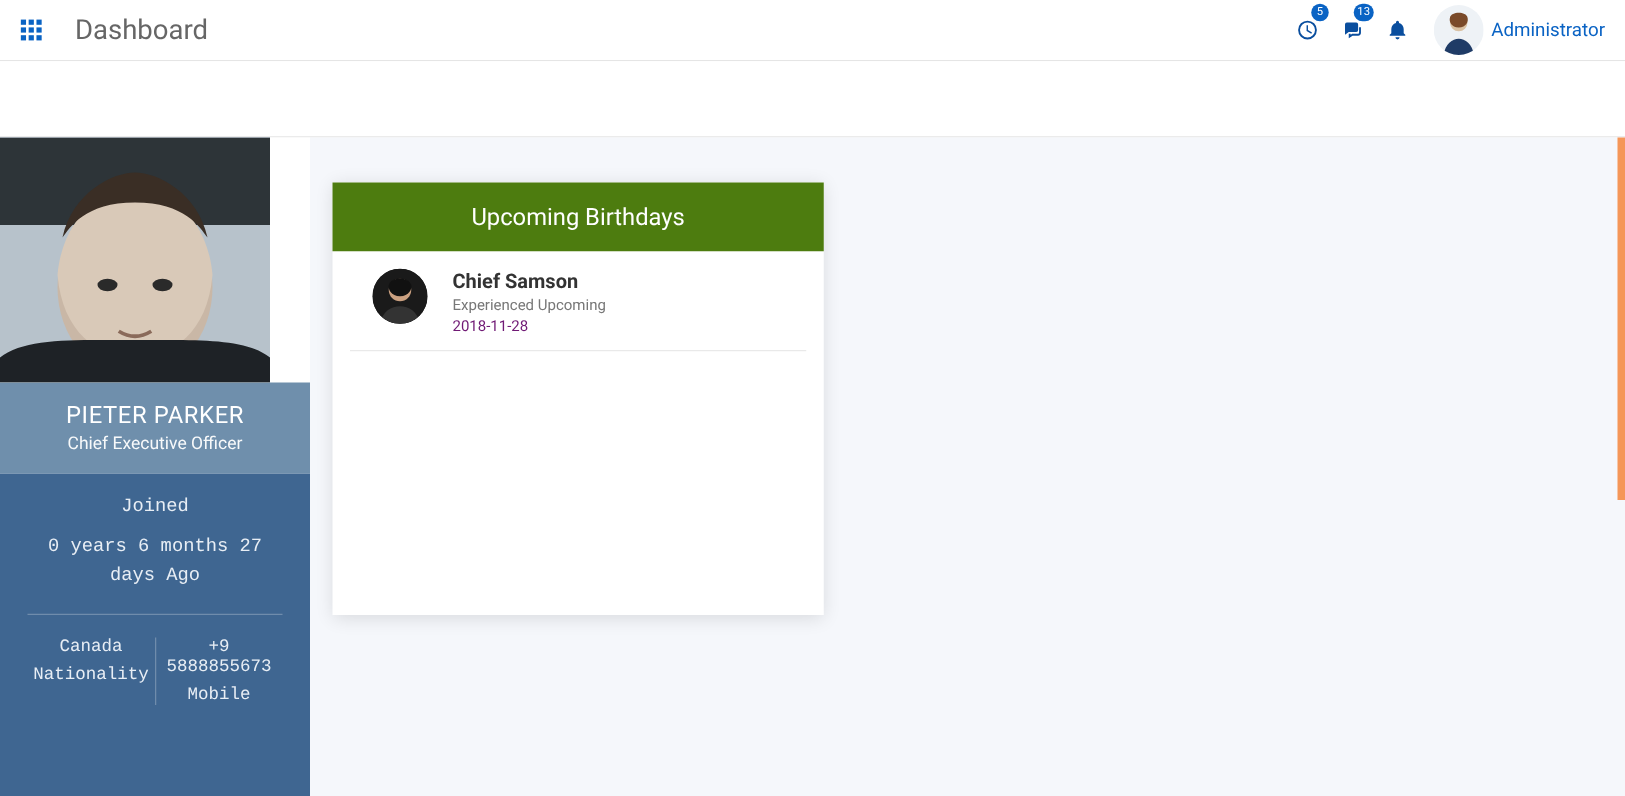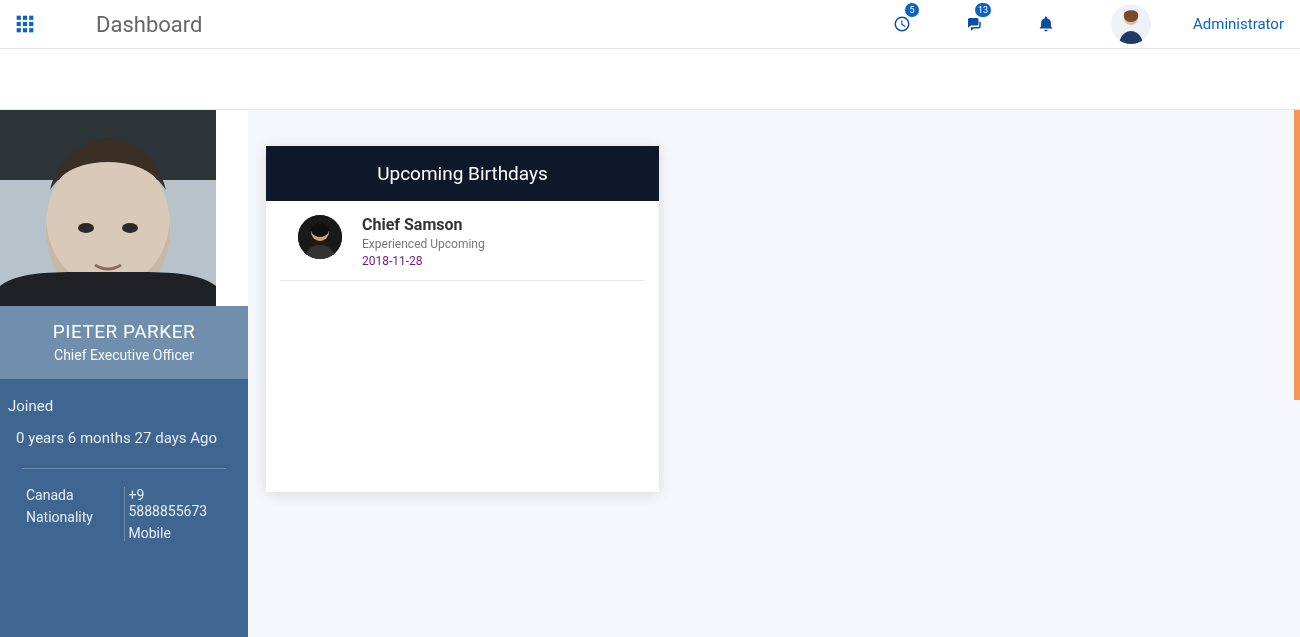--- a/index.html
+++ b/index.html
@@ -12,21 +12,20 @@
     color: #333;
   }
   
   .topbar {
     height: 49px;
     display: flex;
     align-items: center;
     border-bottom: 1px solid #e5e5e5;
     padding: 0 12px 0 12px;
     background: #fff;
-    gap: 36px;
   }
   .apps-icon {
     width: 26px; height: 26px;
     display: flex; align-items: center; justify-content: center;
     margin-right: 22px;
     cursor: pointer;
   }
   .apps-icon svg { width: 20px; height: 20px; fill: #0a63c4; }
   .page-title {
     font-size: 22px;
@@ -117,22 +116,24 @@
   }
   .profile-title {
     font-size: 14px;
     margin-top: 4px;
     opacity: .95;
   }
   .profile-info {
     background: #3f6691;
     color: #e8eef5;
     flex: 1;
+    text-align: center;
     font-size: 15px;
     padding: 18px 8px 22px 8px;
+    font-family: Liberation Mono, monospace;
   }
   .joined-label { margin-bottom: 12px; }
   .joined-duration { line-height: 1.55; padding: 0 8px 18px 8px; }
   .info-row {
     display: flex;
     border-top: 1px solid rgba(255,255,255,.25);
     padding-top: 18px;
     margin: 0 14px;
   }
   .info-cell {
@@ -154,21 +155,21 @@
   }
   .card {
     width: 393px;
     min-height: 346px;
     background: #fff;
     box-shadow: 0 2px 14px rgba(0,0,0,.12);
     display: flex;
     flex-direction: column;
   }
   .card-header {
-    background: #0f172a;
+    background: #4d7c0f;
     color: #fff;
     text-align: center;
     font-size: 19px;
     padding: 16px 10px;
     font-weight: 400;
   }
   .birthday-item {
     display: flex;
     align-items: flex-start;
     padding: 14px 18px 12px 18px;

